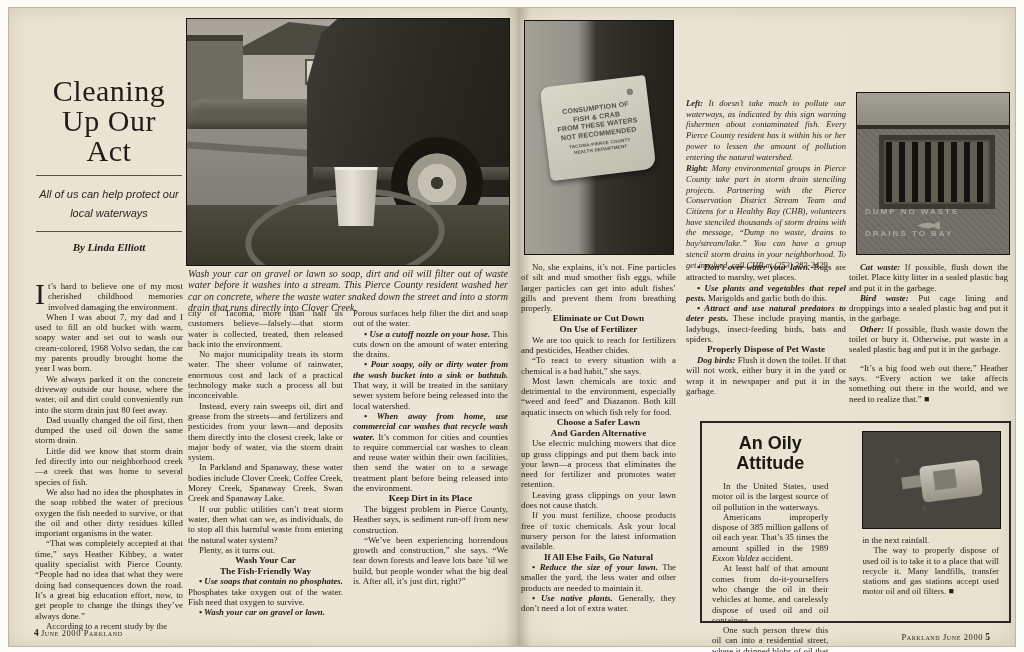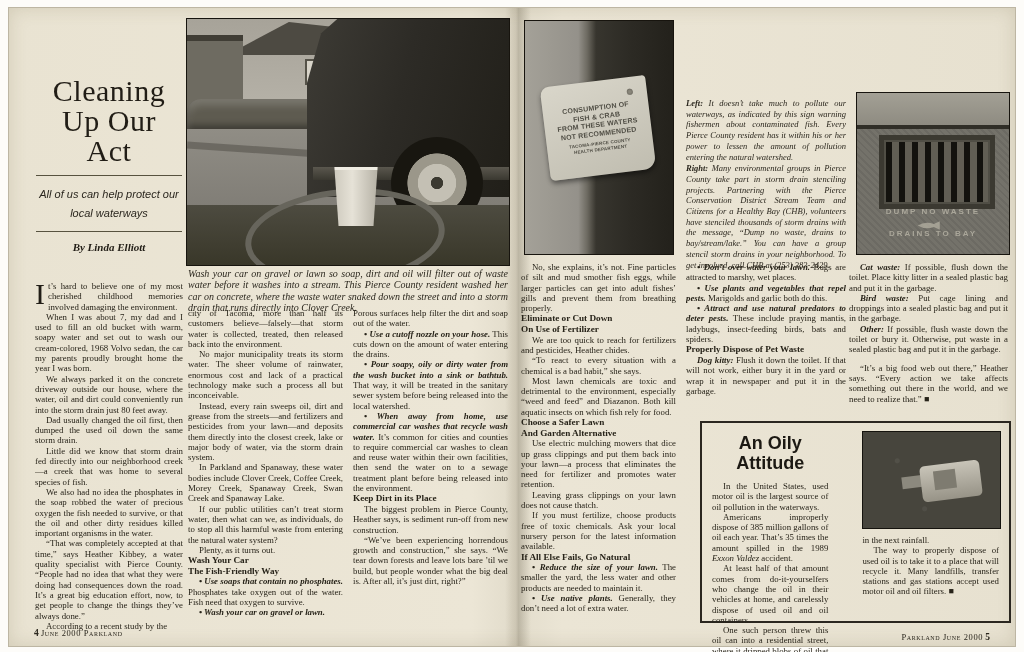--- a/index.html
+++ b/index.html
@@ -7,21 +7,21 @@
   .spread{position:absolute;left:8px;top:7px;width:1006px;height:638px;
     background:linear-gradient(90deg,#e9e3d2 0%,#ece6d6 46%,#e2dccb 50%,#ebe5d5 55%,#e7e1d0 100%);
     border:1px solid #bdb6a3;box-shadow:inset 0 0 18px rgba(105,92,58,.18);}
   .gutter{position:absolute;left:496px;top:0;width:26px;height:100%;
     background:linear-gradient(90deg,rgba(70,58,30,0) 0%,rgba(70,58,30,.14) 42%,rgba(50,42,20,.22) 52%,rgba(70,58,30,0) 100%);}
   .abs{position:absolute;}
   
   .bodytext{font-size:8.8px;line-height:10.3px;color:#272319;text-align:justify;}
   .bodytext p{margin:0;}
   .ind{text-indent:11px;}
-  .colhead{font-weight:700;text-align:left;font-size:9.2px;line-height:10.6px;margin:4px 0 2px;text-indent:0;}
+  .colhead{font-weight:700;text-align:center;font-size:9.2px;line-height:10.6px;margin:4px 0 2px;text-indent:0;}
   .lead{font-weight:700;font-style:italic;}
   .dropcap{float:left;font-size:30px;line-height:24px;padding:1px 3px 0 0;color:#211d16;}
   .mt{margin-top:8px !important;}
   
   .title-block{left:34px;top:76px;width:150px;text-align:center;color:#211d16;}
   .title-line{display:block;font-size:30px;line-height:30px;letter-spacing:.5px;}
   .rule{border:none;border-top:1px solid #57523f;margin:9px 2px;}
   .subtitle{font-family:"Liberation Sans","DejaVu Sans",sans-serif;font-style:italic;font-size:11px;line-height:18.5px;color:#2b271f;}
   .byline{font-size:11px;font-weight:700;font-style:italic;margin-top:7px;}
   
@@ -48,21 +48,21 @@
   .sp-bg{position:absolute;inset:0;background:linear-gradient(90deg,#a4a198 0%,#94918a 36%,#6d6a61 42%,#37352e 48%,#2c2a24 72%,#23211b 100%);}
   .sign-plate{position:absolute;left:20px;top:60px;width:106px;height:94px;background:linear-gradient(160deg,#d9d6ca,#c0bdb0);transform:rotate(-7deg);border-radius:9px 4px 12px 5px;box-shadow:0 3px 5px rgba(0,0,0,.45);display:flex;flex-direction:column;align-items:center;justify-content:center;}
   .sign-line{font-family:"Liberation Sans","DejaVu Sans",sans-serif;font-weight:700;font-size:7px;line-height:8.6px;color:#4f4d44;letter-spacing:.2px;text-align:center;}
   .sign-small{font-size:4.5px;line-height:5.4px;letter-spacing:.2px;}
   .sign-rivet{position:absolute;right:14px;top:12px;width:6px;height:6px;border-radius:50%;background:#8b887c;box-shadow:inset 0 0 2px #55524a;}
   
   .dr-bg{position:absolute;inset:0;background:#74726a;background-image:repeating-linear-gradient(45deg,rgba(0,0,0,.07) 0 2px,transparent 2px 5px);}
   .dr-curb{position:absolute;top:0;left:0;width:100%;height:32px;background:linear-gradient(180deg,#a3a095,#8e8b81);border-bottom:4px solid #302e27;}
   .dr-grate{position:absolute;left:22px;top:42px;width:106px;height:64px;background:#504e45;border:5px solid #3b3931;}
   .dr-slots{position:absolute;inset:2px;background:repeating-linear-gradient(90deg,#13120e 0 6px,#615e54 6px 13px);}
-  .dr-stencil{position:absolute;left:0;width:100%;text-align:center;font-family:"Liberation Sans","DejaVu Sans",sans-serif;font-weight:700;font-size:8px;color:#bab6a8;letter-spacing:2px;opacity:.78;}
+  .dr-stencil{position:absolute;left:8px;width:100%;font-family:"Liberation Sans","DejaVu Sans",sans-serif;font-weight:700;font-size:8px;color:#bab6a8;letter-spacing:2px;opacity:.78;}
   .dr-fish{position:absolute;left:0;width:100%;text-align:center;opacity:.7;}
   
   .oily-box{left:700px;top:421px;width:311px;height:202px;border:2px solid #2b2720;box-sizing:border-box;padding:8px 10px 6px;display:flex;gap:10px;}
   .oily-left{width:46%;}
   .oily-right{width:54%;display:flex;flex-direction:column;margin-left:24px;}
   .oily-title{font-family:"Liberation Sans","DejaVu Sans",sans-serif;font-weight:700;font-size:18px;line-height:20px;text-align:center;color:#1c1913;margin:2px 0 8px;}
   .oilcan-photo{position:relative;width:100%;height:96px;border:1px solid #15130e;background:#47453d;background-image:radial-gradient(circle at 25% 30%,rgba(255,255,255,.06) 2px,transparent 3px),radial-gradient(circle at 70% 60%,rgba(0,0,0,.25) 2px,transparent 3px),radial-gradient(circle at 45% 80%,rgba(255,255,255,.05) 2px,transparent 3px);margin-bottom:6px;flex:none;}
   .can-body{position:absolute;left:42%;top:32%;width:44%;height:38%;background:linear-gradient(180deg,#c8c4b8,#979387);border-radius:5px;transform:rotate(-7deg);}
   .can-spout{position:absolute;left:28%;top:46%;width:16%;height:13%;background:#8c897e;transform:rotate(-7deg);}
   .can-label{position:absolute;left:52%;top:40%;width:16%;height:20%;background:#7e7b70;transform:rotate(-7deg);}
@@ -191,21 +191,21 @@
     <p class="colhead">If All Else Fails, Go Natural</p>
     <p class="ind"><span class="lead">• Reduce the size of your lawn.</span><span> The smaller the yard, the less water and other products are needed to maintain it.</span></p>
     <p class="ind"><span class="lead">• Use native plants.</span><span> Generally, they don’t need a lot of extra water.</span></p>
   </div>
 
   <div class="abs bodytext" style="left:686px;top:262px;width:160px;height:156px;overflow:hidden;">
     <p class="ind"><span class="lead">• Don’t over-water your lawn.</span><span> Bugs are attracted to marshy, wet places.</span></p>
     <p class="ind"><span class="lead">• Use plants and vegetables that repel pests.</span><span> Marigolds and garlic both do this.</span></p>
     <p class="ind"><span class="lead">• Attract and use natural predators to deter pests.</span><span> These include praying mantis, ladybugs, insect-feeding birds, bats and spiders.</span></p>
     <p class="colhead">Properly Dispose of Pet Waste</p>
-    <p class="ind"><span class="lead">Dog kitty:</span><span> Flush it down the toilet. If that will not work, either bury it in the yard or wrap it in newspaper and put it in the garbage.</span></p>
+    <p class="ind"><span class="lead">Dog birds:</span><span> Flush it down the toilet. If that will not work, either bury it in the yard or wrap it in newspaper and put it in the garbage.</span></p>
   </div>
 
   <div class="abs bodytext" style="left:849px;top:262px;width:159px;height:156px;overflow:hidden;">
     <p class="ind"><span class="lead">Cat waste:</span><span> If possible, flush down the toilet. Place kitty litter in a sealed plastic bag and put it in the garbage.</span></p>
     <p class="ind"><span class="lead">Bird waste:</span><span> Put cage lining and droppings into a sealed plastic bag and put it in the garbage.</span></p>
     <p class="ind"><span class="lead">Other:</span><span> If possible, flush waste down the toilet or bury it. Otherwise, put waste in a sealed plastic bag and put it in the garbage.</span></p>
     <p class="ind mt">“It’s a big food web out there,” Heather says. “Every action we take affects something out there in the world, and we need to realize that.” ■</p>
   </div>
 
   <div class="abs oily-box">

